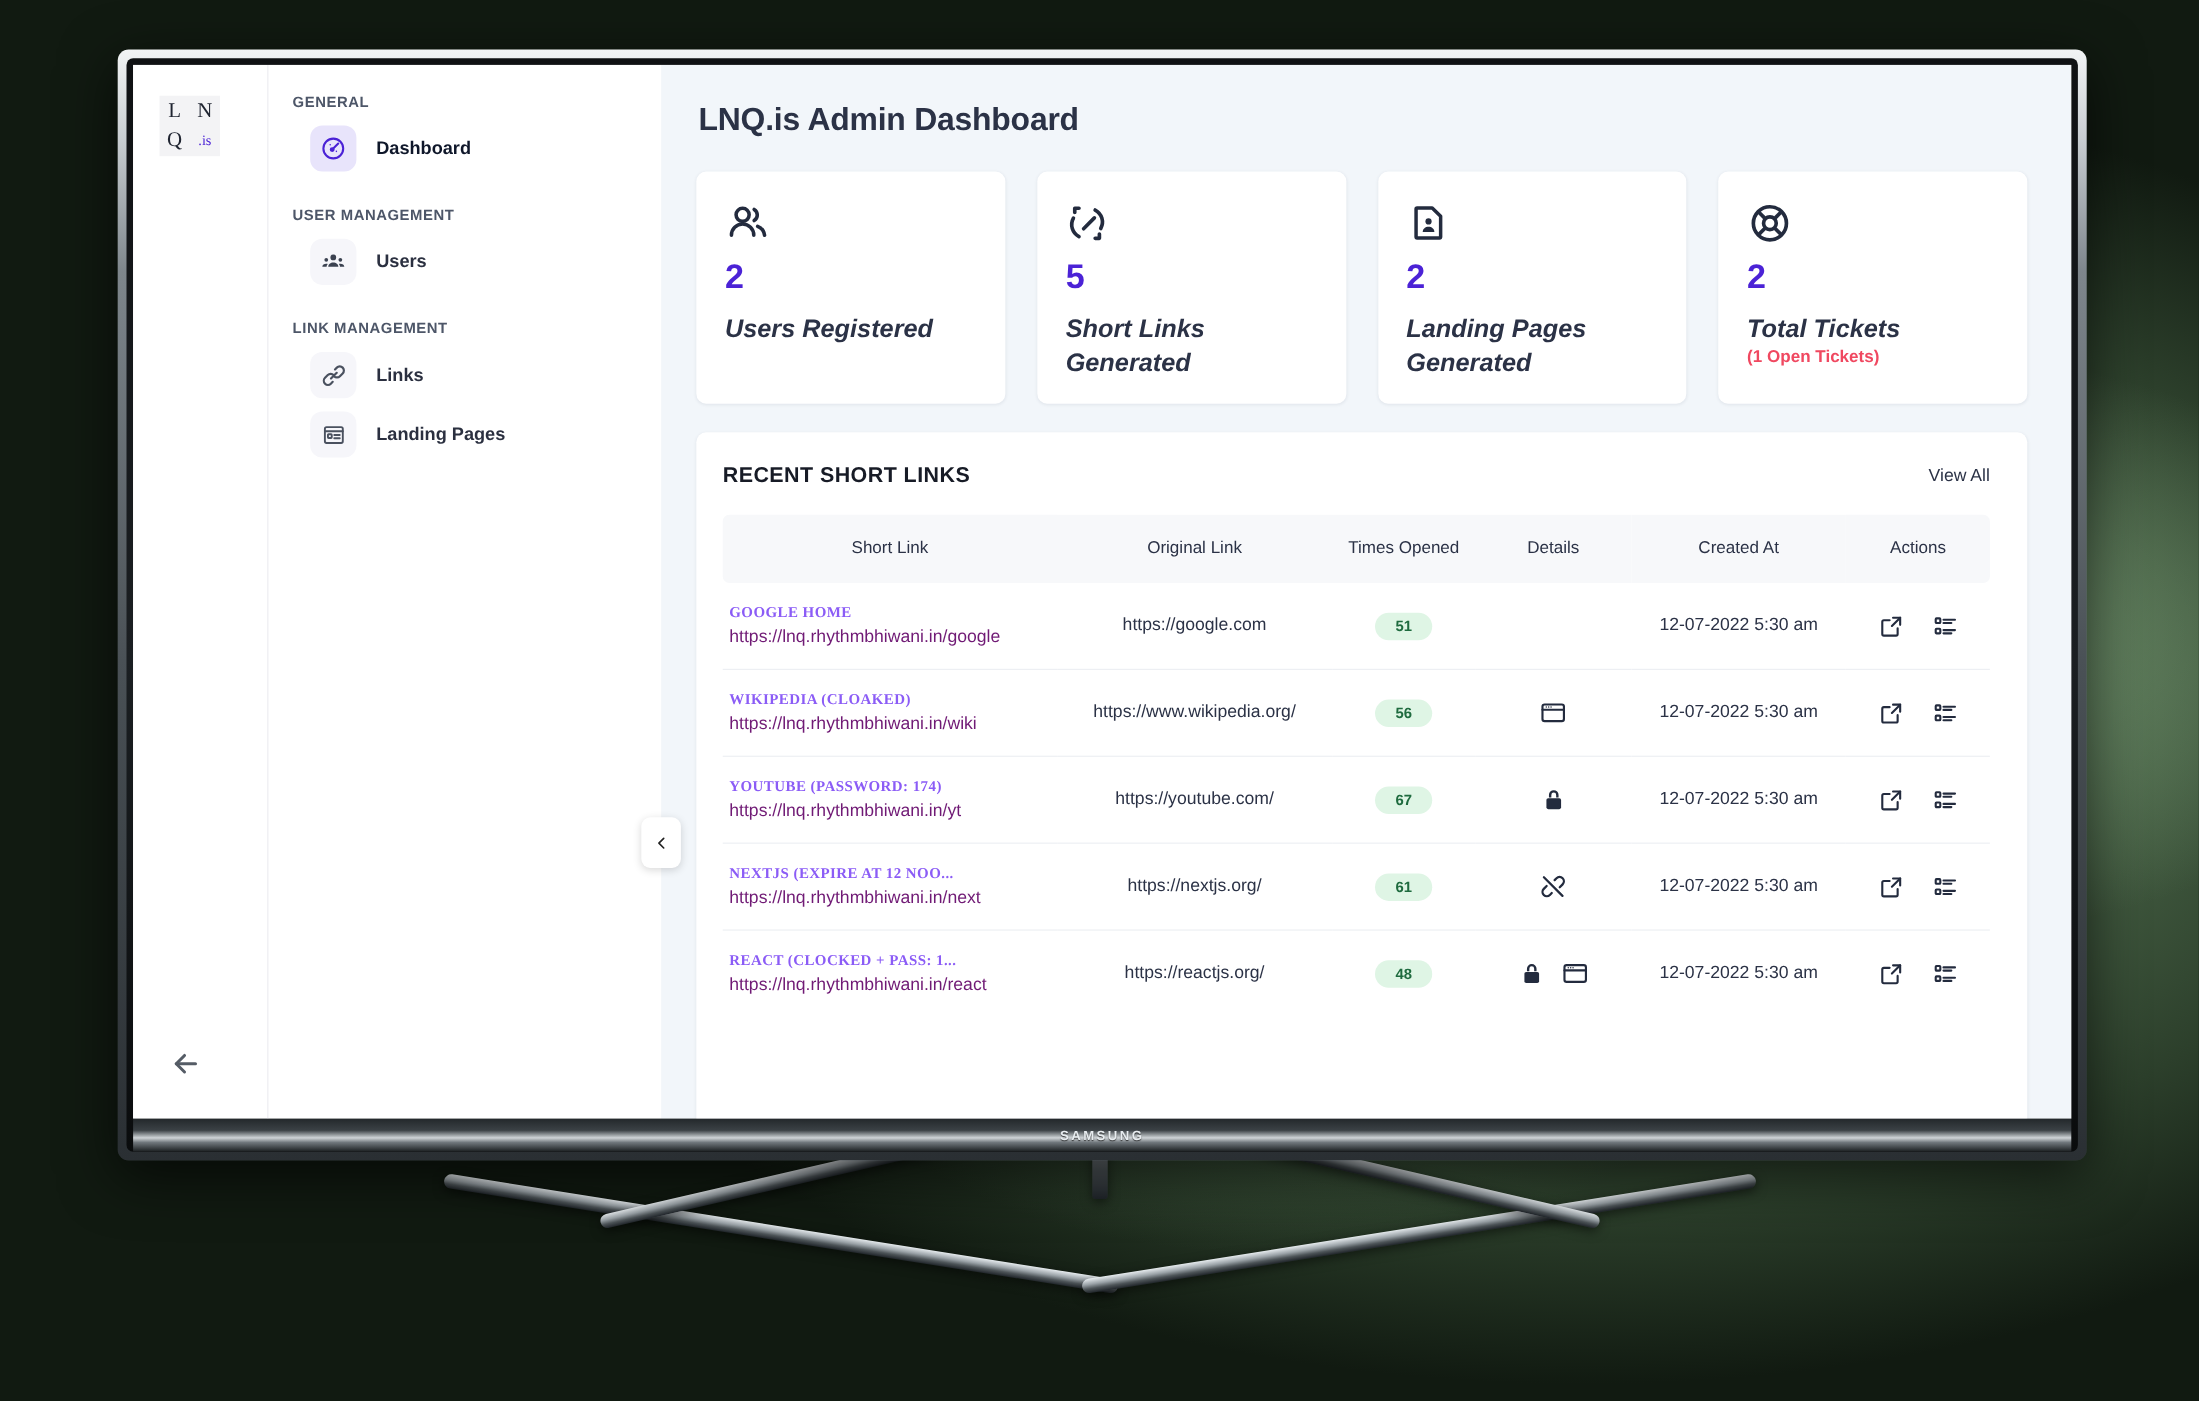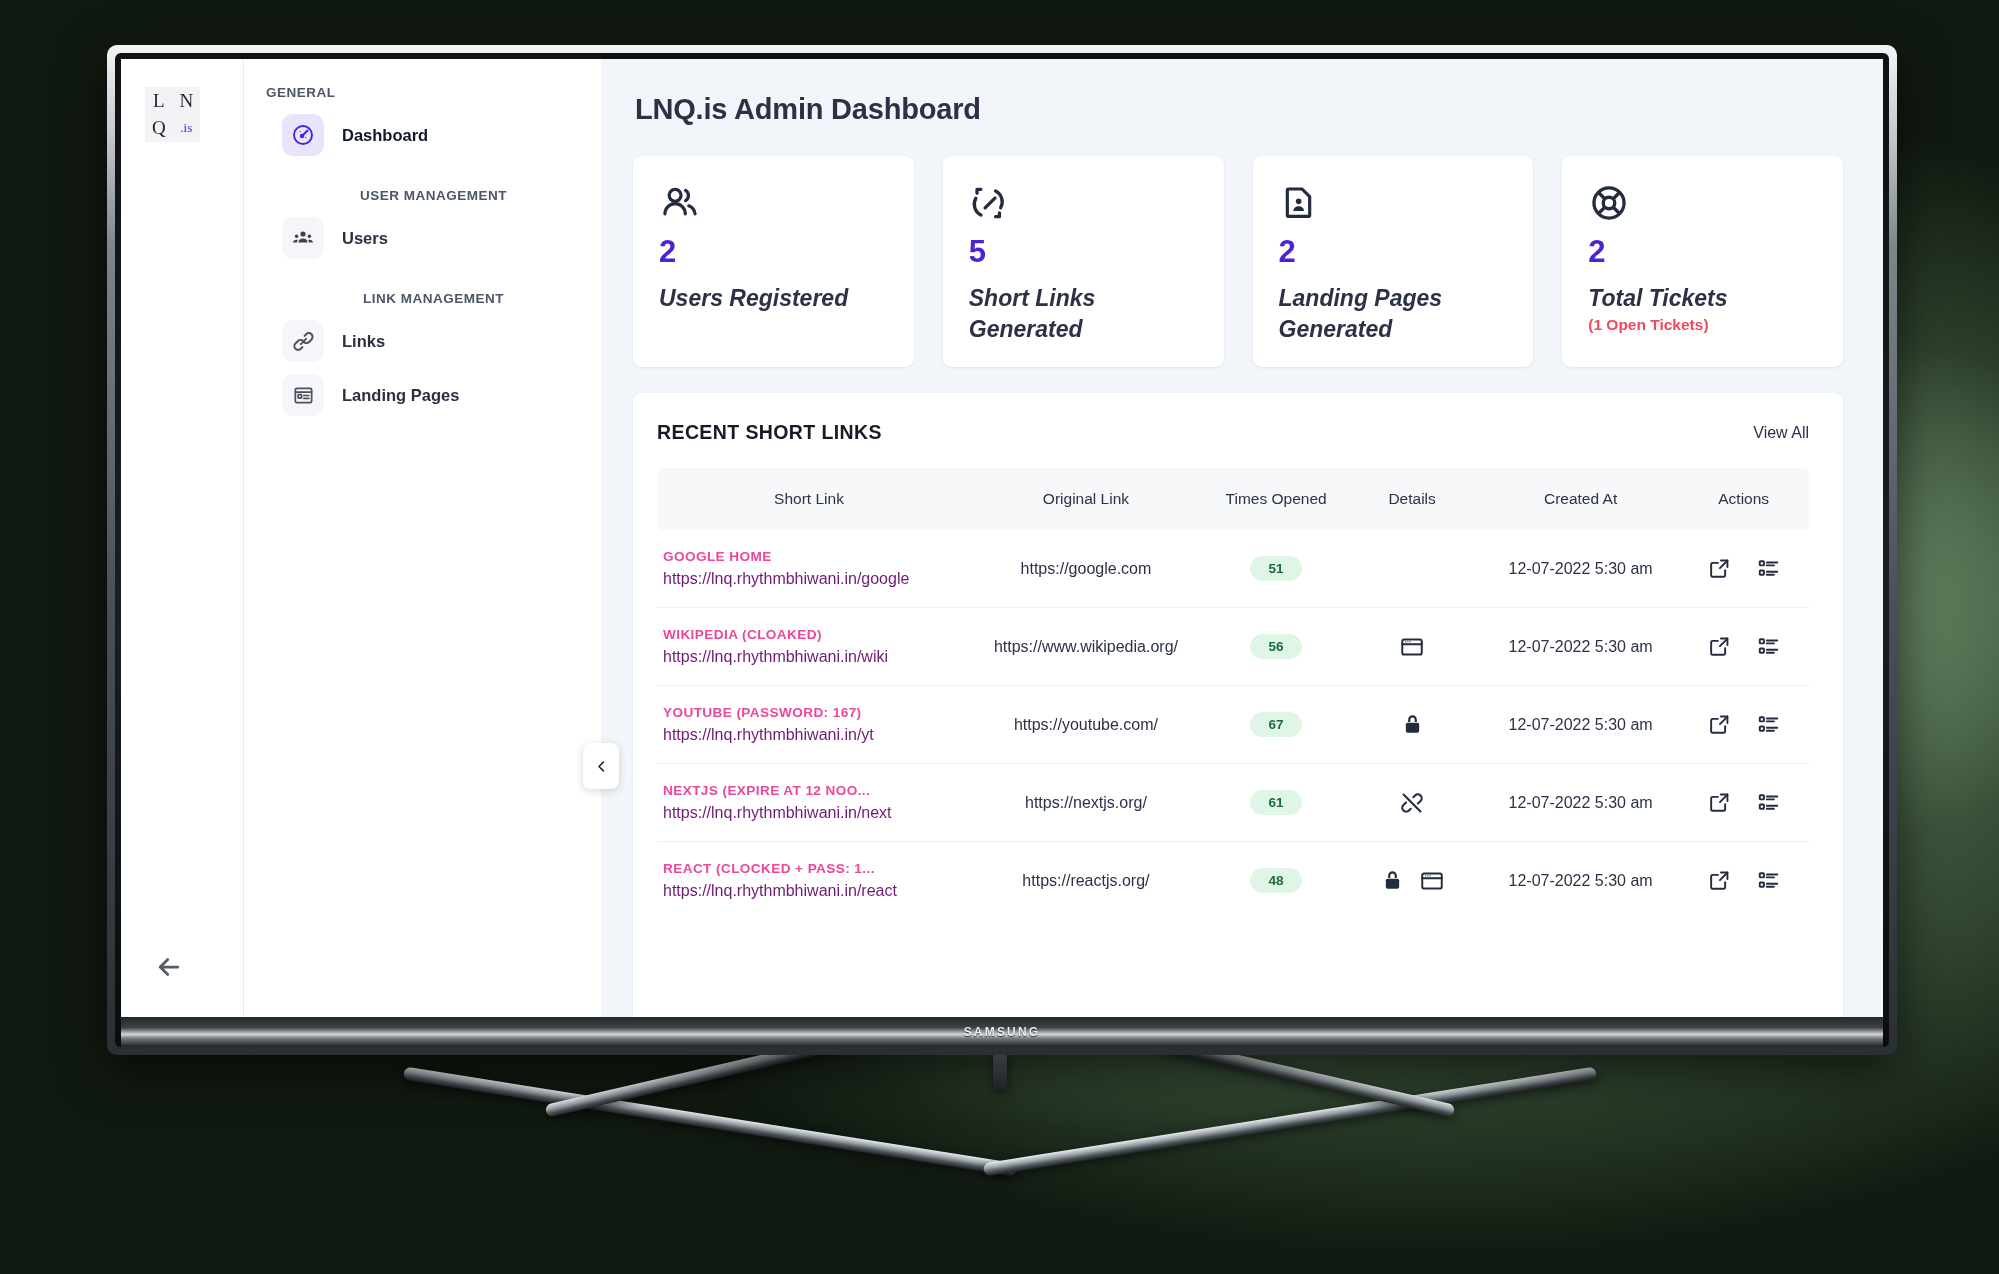--- a/index.html
+++ b/index.html
@@ -79,21 +79,21 @@
   .logo-box .accent{color:#4b22d6;font-size:13px;}
   .back-arrow{
     position:absolute;left:28px;bottom:30px;width:40px;height:40px;
     display:flex;align-items:center;justify-content:center;cursor:pointer;
   }
   .nav-col{flex:1;padding:26px 0 0 22px;}
   .nav-group-title{
     font-size:13.5px;font-weight:700;letter-spacing:.5px;color:#4d5668;
     margin:0 0 8px 0;text-transform:uppercase;
   }
-  .nav-group + .nav-group{margin-top:26px;text-align:center;}
+  .nav-group + .nav-group{margin-top:26px;}
   .nav-item{
     display:flex;align-items:center;gap:18px;padding:6px 10px 6px 6px;
     border-radius:10px;cursor:pointer;margin-left:10px;width:fit-content;
   }
   .nav-icon{
     width:42px;height:42px;border-radius:11px;display:flex;align-items:center;justify-content:center;
     background:#f6f6fa;flex:0 0 42px;
   }
   .nav-item.active .nav-icon{background:#e8e4fb;}
   .nav-label{font-size:16.5px;font-weight:700;color:#2b3040;white-space:nowrap;}
@@ -145,22 +145,22 @@
   }
   tbody tr:last-child td{border-bottom:none;}
   .col-short{width:27%;}
   .col-orig{width:22%;}
   .col-times{width:11%;}
   .col-details{width:12%;}
   .col-created{width:17%;}
   .col-actions{width:11%;}
 
   .sl-title{
-    font-size:13.6px;font-weight:700;color:#ec4899;letter-spacing:.4px;
-    text-align:left;margin-bottom:6px;white-space:nowrap;overflow:hidden;
+    font-size:13.6px;font-weight:700;color:#8b5cf6;letter-spacing:.4px;
+    text-align:left;margin-bottom:6px;white-space:nowrap;overflow:hidden;font-family:Liberation Serif, serif;
   }
   .sl-url{font-size:16px;color:#701a75;text-align:left;white-space:nowrap;}
   .orig-url{font-size:16px;color:#2b3246;}
   .badge{
     display:inline-block;min-width:34px;padding:5px 9px;border-radius:13px;
     background:#dff5e5;color:#1f6b3f;font-size:13.5px;font-weight:700;
   }
   .created{font-size:16px;color:#2b3246;white-space:nowrap;}
   .details-cell{display:flex;align-items:center;justify-content:center;gap:14px;color:#232b3e;}
   .actions-cell{display:flex;align-items:center;justify-content:center;gap:24px;color:#232b3e;}
@@ -441,21 +441,21 @@
                             <line x1="10.4" y1="9" x2="17.2" y2="9"></line>
       <line x1="10.4" y1="15.2" x2="20.4" y2="15.2"></line>
                             <line x1="10.4" y1="18" x2="17.2" y2="18"></line>
     </svg>
                         </span>
        </div>
      </td>
                   </tr>
                   <tr>
                     <td class="col-short">
-       <div class="sl-title">YOUTUBE (PASSWORD: 167)</div>
+       <div class="sl-title">YOUTUBE (PASSWORD: 174)</div>
        <div class="sl-url">https://lnq.rhythmbhiwani.in/yt</div>
      </td>
      <td class="col-orig">
        <span class="orig-url">https://youtube.com/</span>
      </td>
      <td class="col-times">
        <span class="badge">67</span>
      </td>
      <td class="col-details">
        <div class="details-cell">

